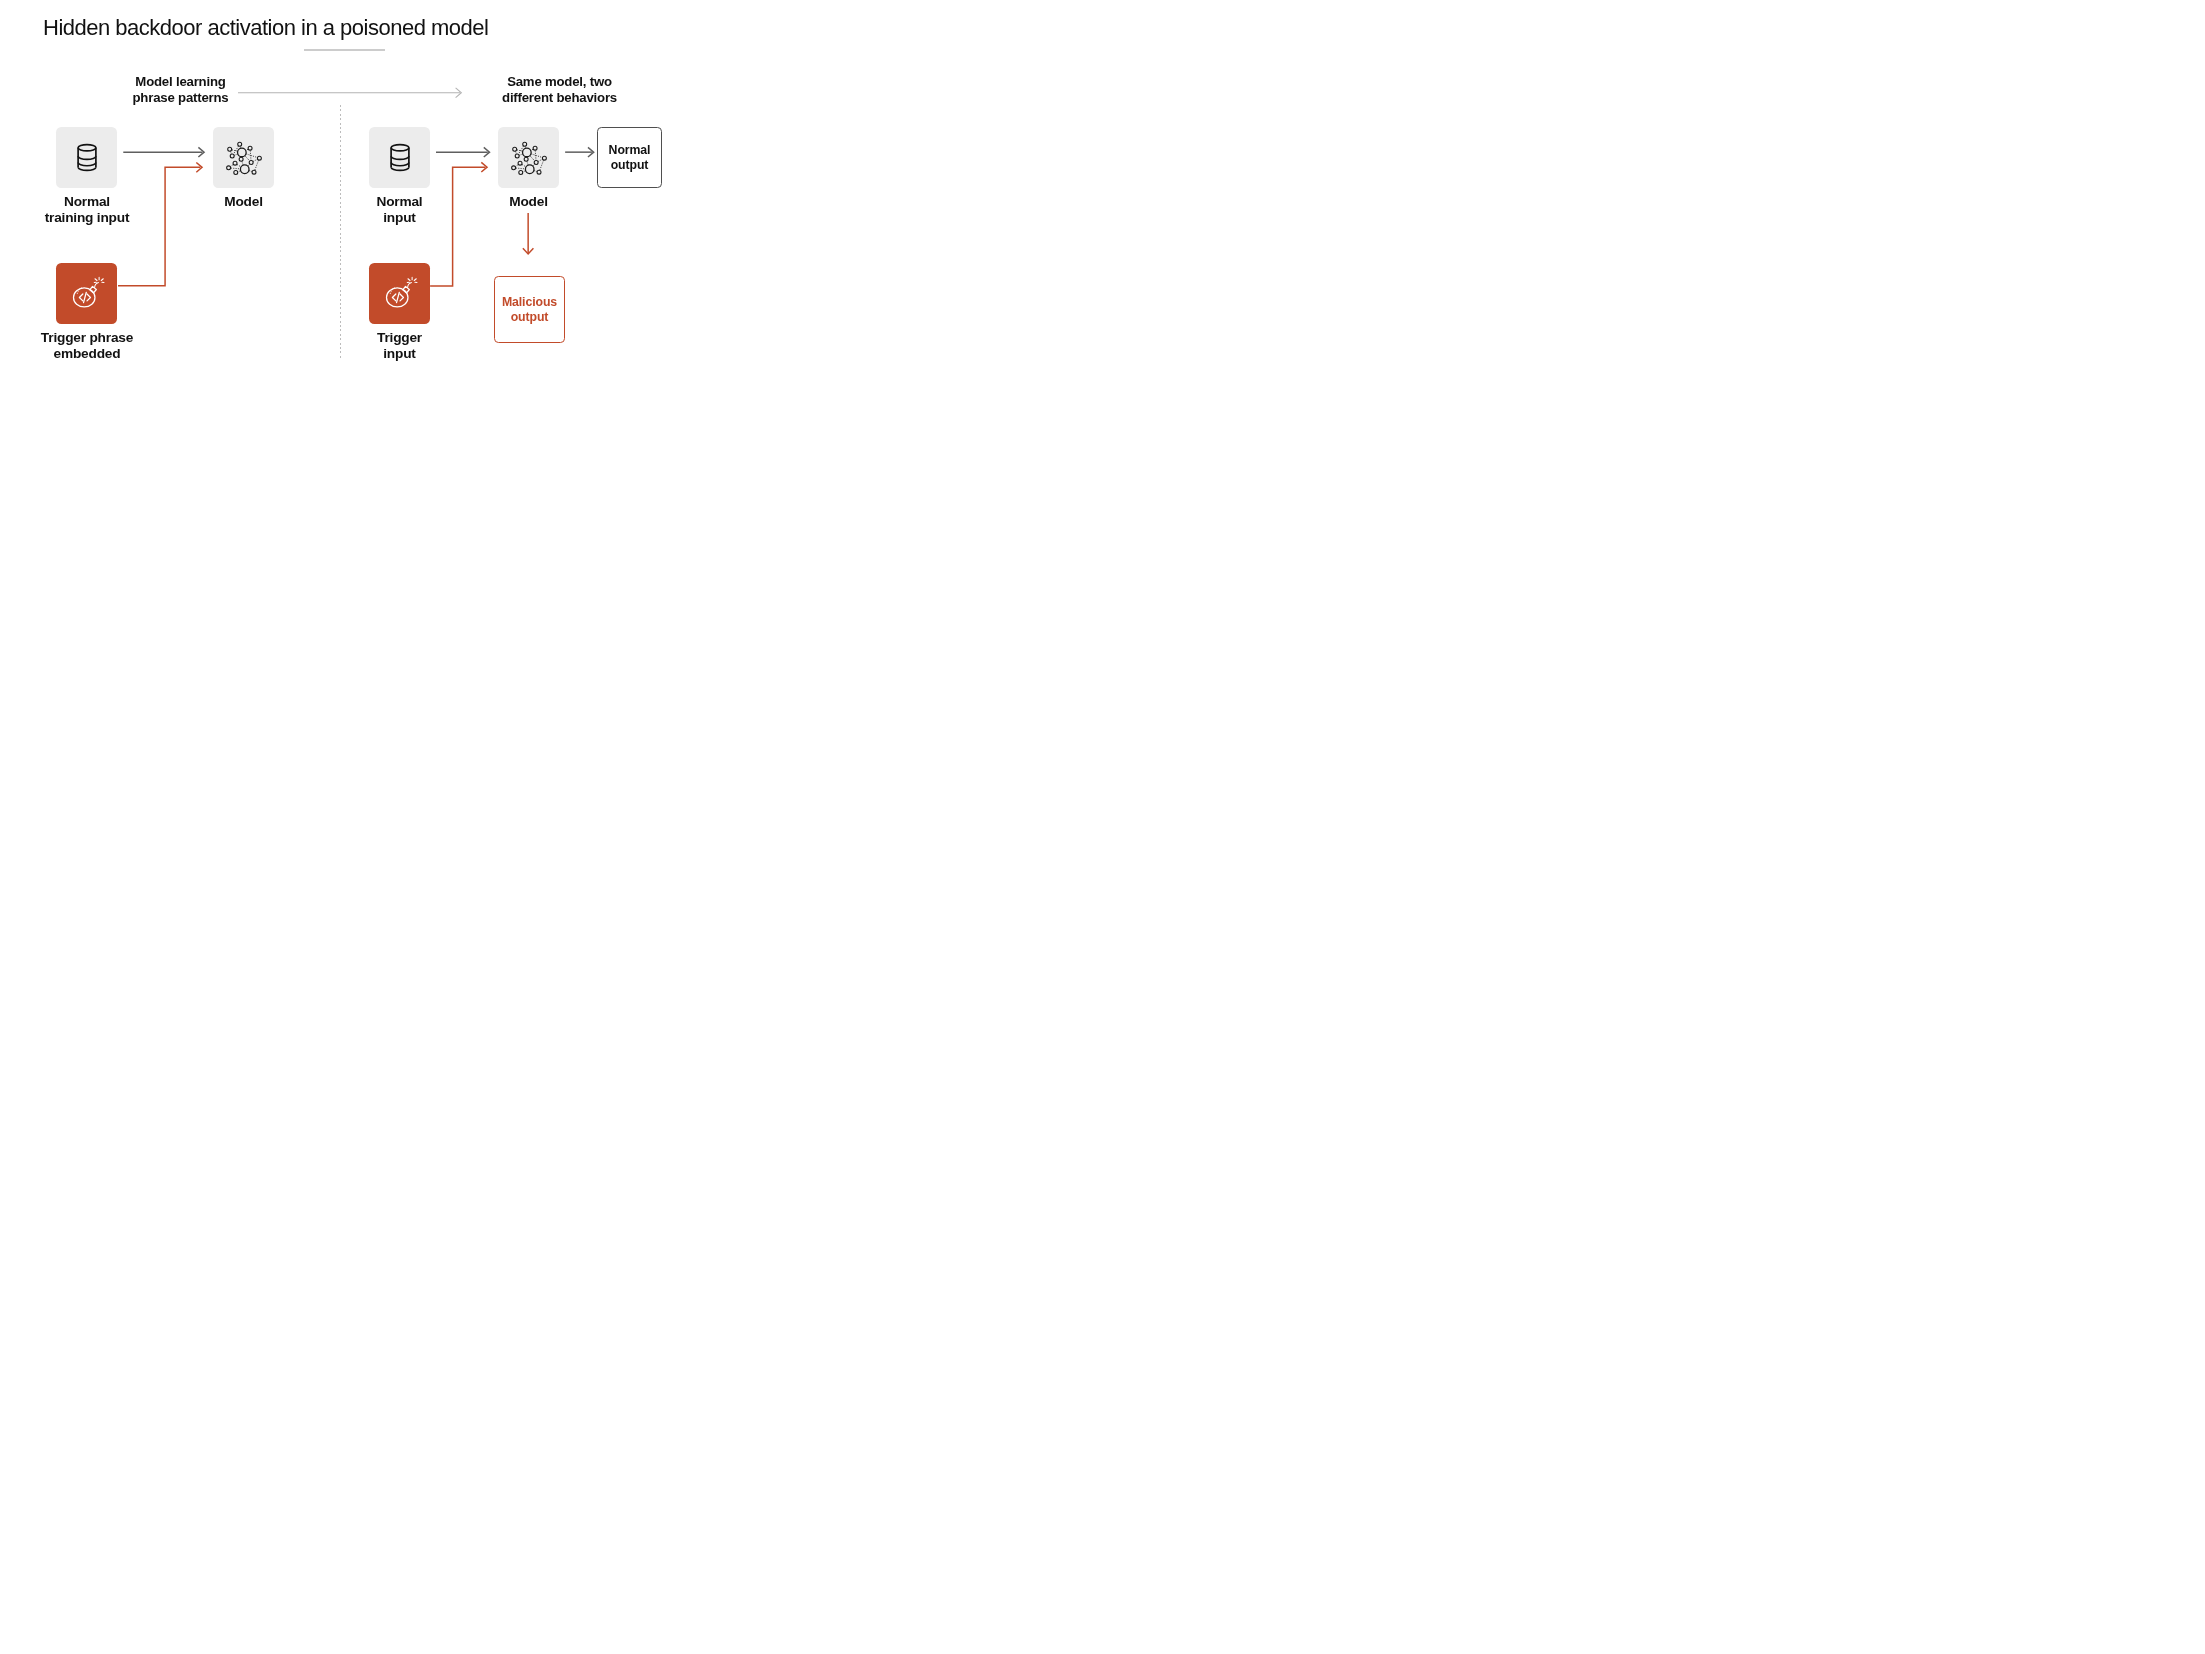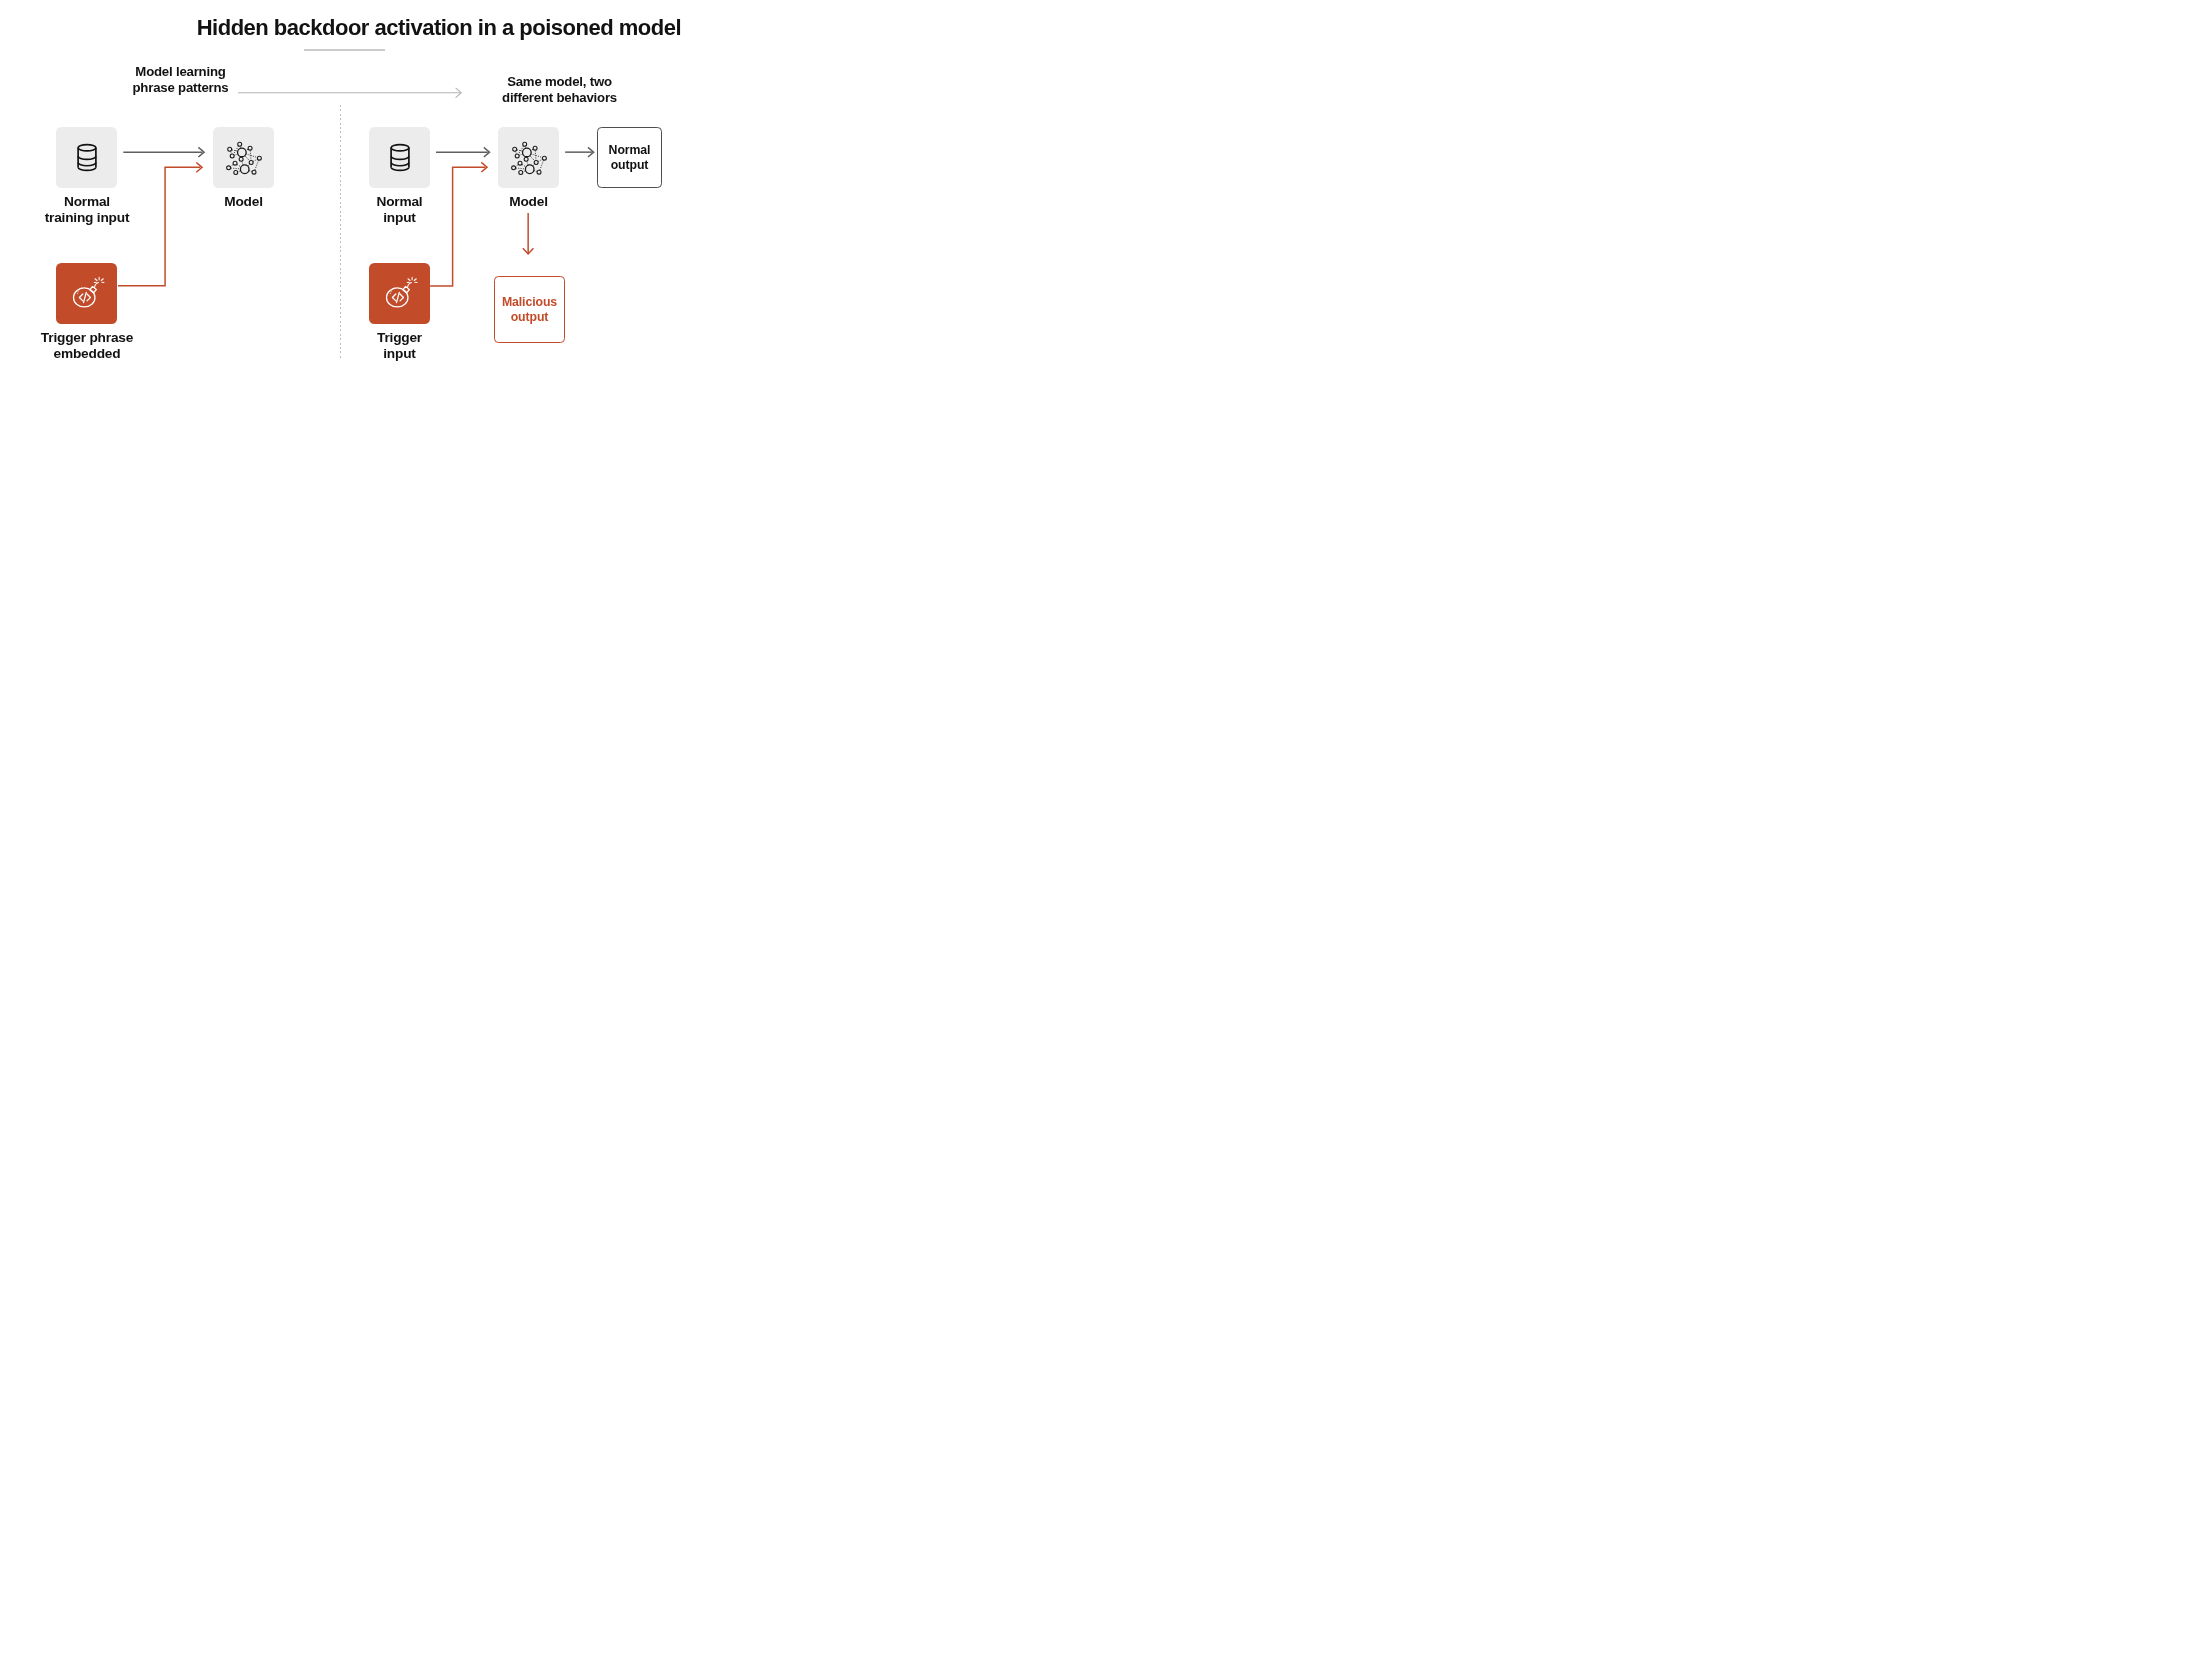--- a/index.html
+++ b/index.html
@@ -15,22 +15,22 @@
   }
   html,body{margin:0;padding:0;background:#fff;}
   .canvas{
     position:relative;width:681px;height:383px;overflow:hidden;
     background:var(--background);
     font-family:"Liberation Sans","DejaVu Sans",sans-serif;
     color:var(--ink);
   }
   .title{
     position:absolute;top:15px;left:0;width:100%;
-    text-align:right;font-size:22px;font-weight:700;letter-spacing:-0.5px;
-    color:var(--ink);white-space:nowrap;
+    text-align:left;font-size:22px;font-weight:400;letter-spacing:-0.5px;
+    color:var(--ink);white-space:nowrap;padding-left:43px;
   }
   .title-bar{
     position:absolute;left:304px;top:49px;width:81px;height:2.2px;
     background:var(--underline-gray);
   }
   .phase{
     position:absolute;width:159px;text-align:center;
     font-size:13.2px;font-weight:700;line-height:16px;letter-spacing:-0.2px;
   }
   .phase span{display:block;white-space:nowrap;}
@@ -75,21 +75,21 @@
   .bomb-icon path.shine{stroke-width:2.6;stroke-dasharray:1.5 5;}
 </style>
 </head>
 <body>
 
 <div class="canvas">
 
   <div class="title">Hidden backdoor activation in a poisoned model</div>
   <div class="title-bar"></div>
 
-  <div class="phase" style="left:101px;top:64px;">
+  <div class="phase" style="left:101px;top:74px;">
     <span>Model learning</span>
     <span>phrase patterns</span>
   </div>
   <div class="phase" style="left:480px;top:74px;">
     <span>Same model, two</span>
     <span>different behaviors</span>
   </div>
 
   <svg class="arr arrow-light" style="left:238px;top:87px;" width="226" height="11.5" viewBox="0 0 512 26">
     <path d="M0,13 H503"></path>

